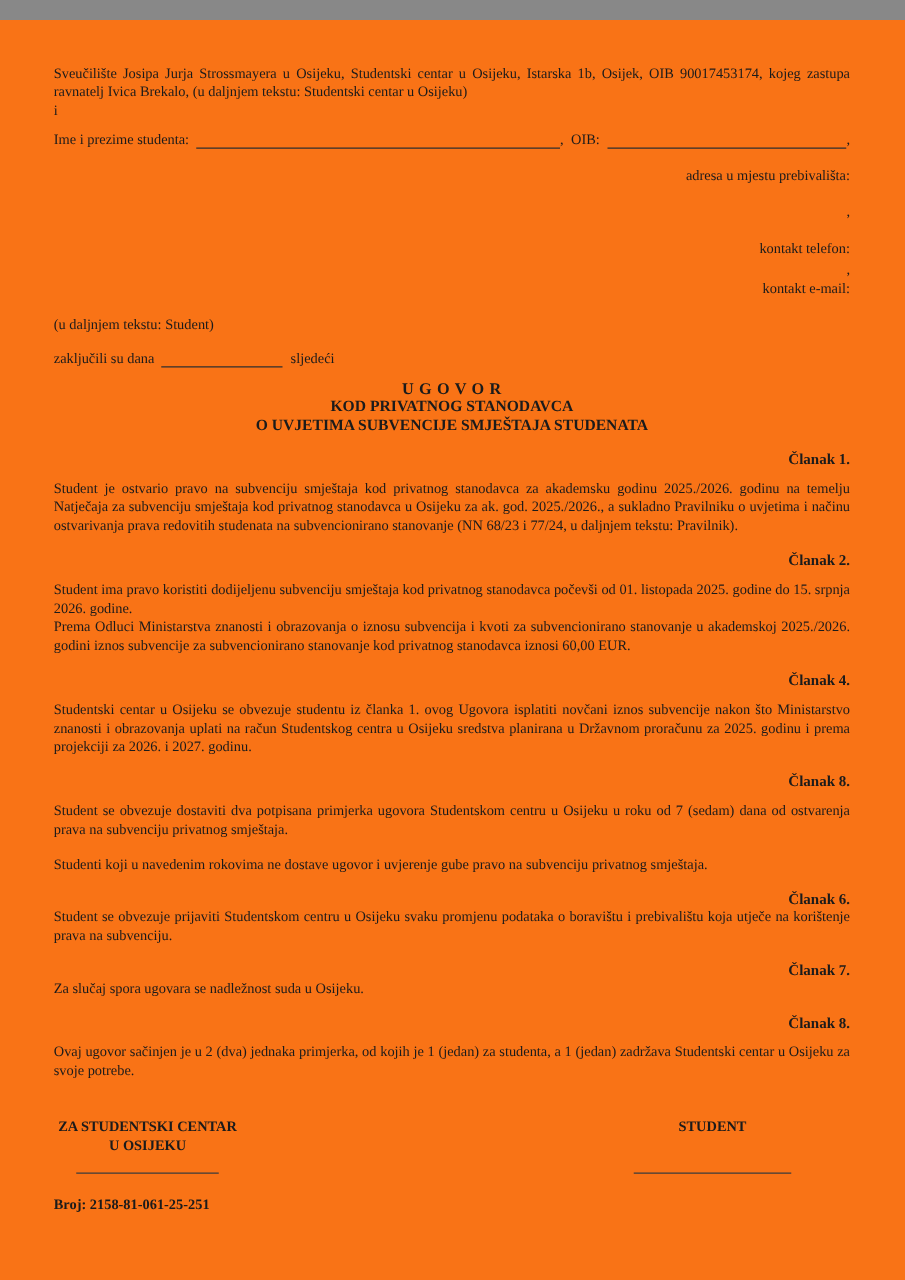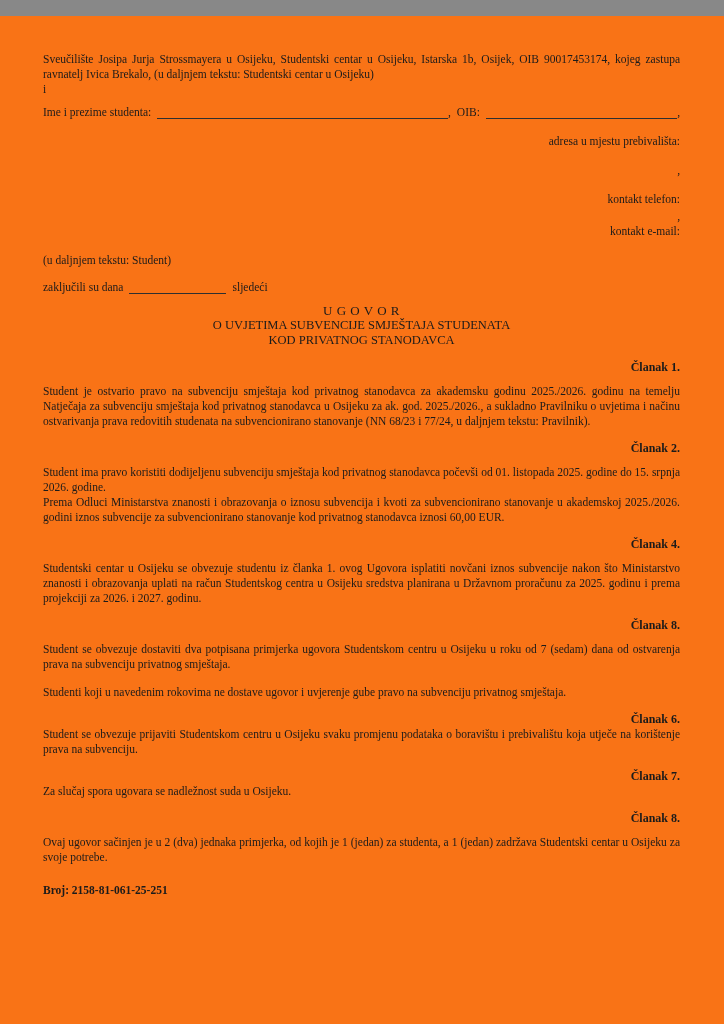--- a/index.html
+++ b/index.html
@@ -35,21 +35,21 @@
     height: 12px;
     margin: 0 0 1px 0;
     flex: 1 1 auto;
   }
   .blank.fixed { flex: 0 0 auto; }
   .gap-l { margin-left: 6px; }
   .gap-s { margin-left: 3px; }
   .mt8  { margin-top: 8px; }
   .mt12 { margin-top: 12px; }
   .mt14 { margin-top: 14px; flex-direction: column; }
-  .title-block { margin-top: 8px; text-align: center; font-weight: normal; }
+  .title-block { margin-top: 8px; text-align: center; font-weight: bold; }
   .title-main { font-size: 13px; letter-spacing: 0.5px; }
   .title-sub { font-size: 12.5px; }
   .sig-row { display: flex; justify-content: space-between; margin-top: 30px; }
   .sig-col-left { text-align: center; width: 150px; font-weight: bold; }
   .sig-col-right { text-align: center; width: 140px; margin-right: 40px; font-weight: bold; }
   .sigline {
     border-bottom: 1.6px solid #3c3c3c;
     height: 0;
   }
   .sig-col-left .sigline { width: 114px; margin: 13px auto 0 auto; }
@@ -90,22 +90,22 @@
   <div class="mt12">(u daljnjem tekstu: Student)</div>
 
   <div class="fline mt12" style="justify-content:flex-start">
     <span class="lbl">zaključili su dana</span>
     <span class="blank fixed gap-l" style="width:97px"></span>
     <span class="lbl gap-l">sljedeći</span>
   </div>
 
   <div class="title-block">
     <div class="title-main">U G O V O R</div>
+    <div class="title-sub">KOD PRIVATNOG STANODAVCA</div>
     <div class="title-sub">O UVJETIMA SUBVENCIJE SMJEŠTAJA STUDENATA</div>
-    <div class="title-sub">KOD PRIVATNOG STANODAVCA</div>
   </div>
 
   <div class="article">
     <div class="heading">Članak 1.</div>
     <p class="para">Student je ostvario pravo na subvenciju smještaja kod privatnog stanodavca za akademsku godinu 2025./2026. godinu na temelju Natječaja za subvenciju smještaja kod privatnog stanodavca  u Osijeku za ak. god. 2025./2026., a sukladno Pravilniku o uvjetima i načinu ostvarivanja prava redovitih studenata na subvencionirano stanovanje (NN 68/23 i 77/24, u daljnjem tekstu: Pravilnik).</p>
   </div>
 
   <div class="article">
     <div class="heading">Članak 2.</div>
     <p class="para">Student ima pravo koristiti dodijeljenu subvenciju smještaja kod privatnog stanodavca počevši od 01. listopada 2025. godine do 15. srpnja 2026. godine.</p>
@@ -134,16 +134,27 @@
   <div class="article tight">
     <div class="heading">Članak 7.</div>
     <p class="para">Za slučaj spora ugovara se nadležnost suda u Osijeku.</p>
   </div>
 
   <div class="article">
     <div class="heading">Članak 8.</div>
     <p class="para">Ovaj ugovor  sačinjen je u 2 (dva) jednaka primjerka, od kojih je 1 (jedan) za studenta, a 1 (jedan) zadržava Studentski centar u Osijeku za svoje potrebe.</p>
   </div>
 
+  <div class="sig-row">
+    <div class="sig-col-left">
+      <div>ZA STUDENTSKI CENTAR</div>
+      <div>U OSIJEKU</div>
+      <div class="sigline"></div>
+    </div>
+    <div class="sig-col-right">
+      <div>STUDENT</div>
+      <div class="sigline"></div>
+    </div>
+  </div>
 
   <div class="ref-number">Broj: 2158-81-061-25-251</div>
 
 </div>
 
 </body></html>

